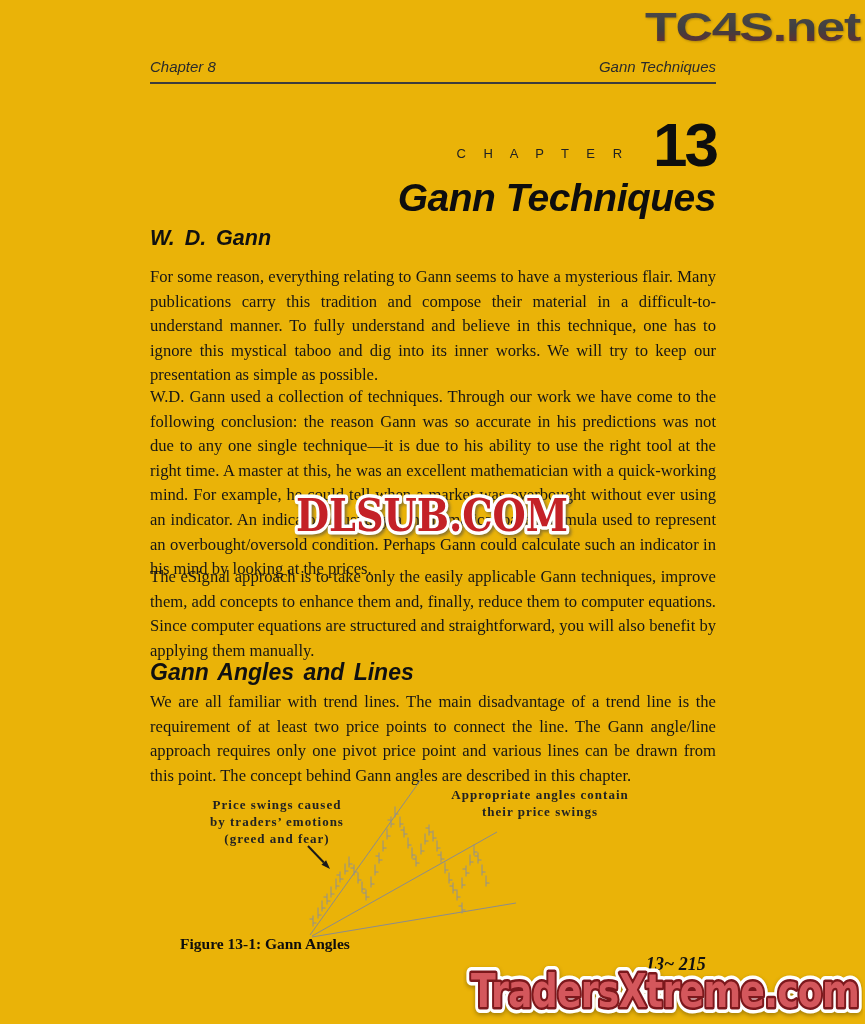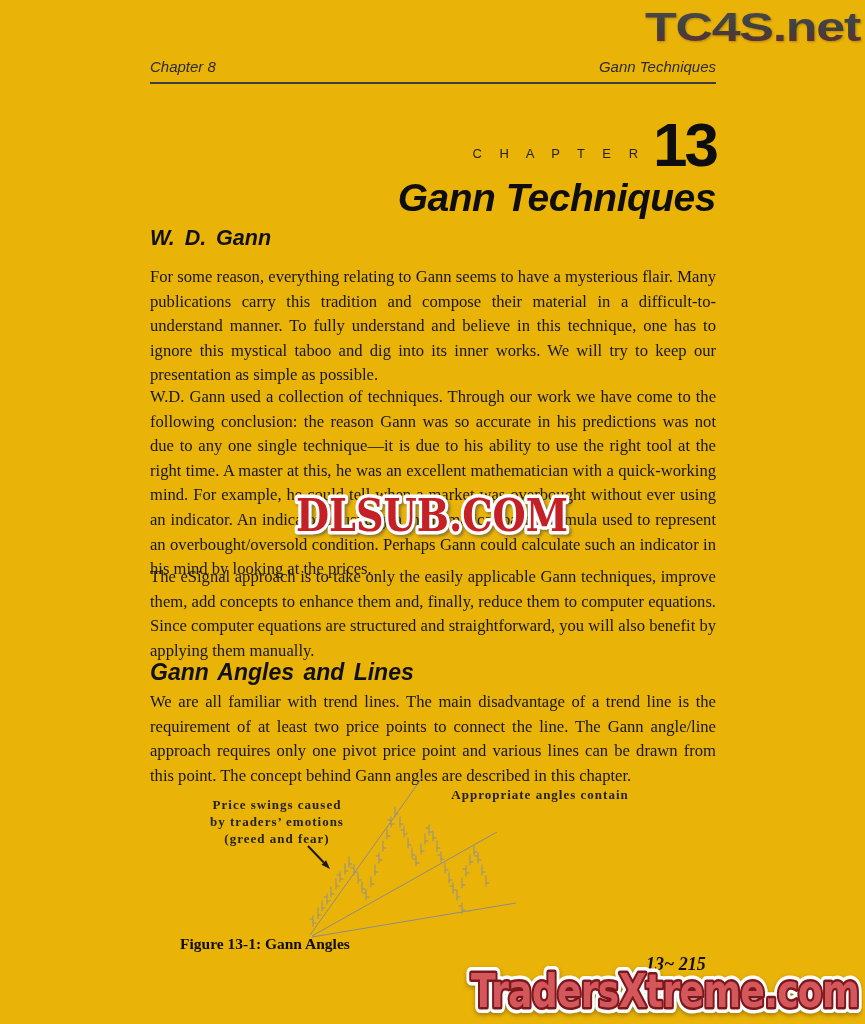--- a/index.html
+++ b/index.html
@@ -15,21 +15,21 @@
     font-size:41px; letter-spacing:-1px; }
   
   .runhead { position:absolute; left:150px; top:58px; width:566px;
     font-family:"Liberation Sans","DejaVu Sans",sans-serif; font-style:italic;
     font-size:15px; color:#2b2b2b; }
   .runhead-row { display:flex; justify-content:space-between; align-items:baseline; }
   .runhead-rule { margin-top:7px; border-top:2px solid #3d3d3d; height:0; }
   
   .chapter-block { position:absolute; left:150px; top:118px; width:566px; text-align:right;
     font-family:"Liberation Sans","DejaVu Sans",sans-serif; color:#0e0e0e; }
-  .chapter-row { display:flex; justify-content:flex-end; align-items:flex-end; gap:8px; }
+  .chapter-row { display:flex; justify-content:flex-end; align-items:flex-end; gap:24px; }
   .chapter-eyebrow { font-size:13px; letter-spacing:7px; margin-bottom:12px; color:#222; }
   .chapter-number { font-weight:bold; font-size:62px; line-height:0.88;
     letter-spacing:-3px; }
   .chapter-title { font-style:italic; font-weight:bold; font-size:39px; line-height:1;
     letter-spacing:-0.5px; margin-top:5px; }
   
   .sec-head { position:absolute; left:150px;
     font-family:"Liberation Sans","DejaVu Sans",sans-serif; font-style:italic;
     font-weight:bold; color:#111; }
   .sec-head.s1 { top:226px; font-size:21.5px; word-spacing:4px;text-align:center; }
@@ -226,20 +226,21 @@
           <polygon points="180,91 171.46654224342106,86.70813575276628 176.09145012916636,82.28431081857514" fill="#1a1a1a"></polygon>
         </g>
     </svg>
     <div class="fig-ann ann-left">
       <div>Price swings caused</div>
       <div>by traders’ emotions</div>
       <div>(greed and fear)</div>
     </div>
     <div class="fig-ann ann-right">
       <div>Appropriate angles contain</div>
+      <div>their price swings</div>
     </div>
     <div class="fig-caption">Figure 13-1: Gann Angles</div>
   </div>
 
   <div class="page-num">13~ 215</div>
 
   <svg class="bottom-logo" viewBox="0 0 400 58">
     <text class="bl-glow" x="396" y="45" text-anchor="end" textLength="388" lengthAdjust="spacingAndGlyphs">TradersXtreme.com</text>
     <text class="bl-main" x="396" y="45" text-anchor="end" textLength="388" lengthAdjust="spacingAndGlyphs">TradersXtreme.com</text>
   </svg>

